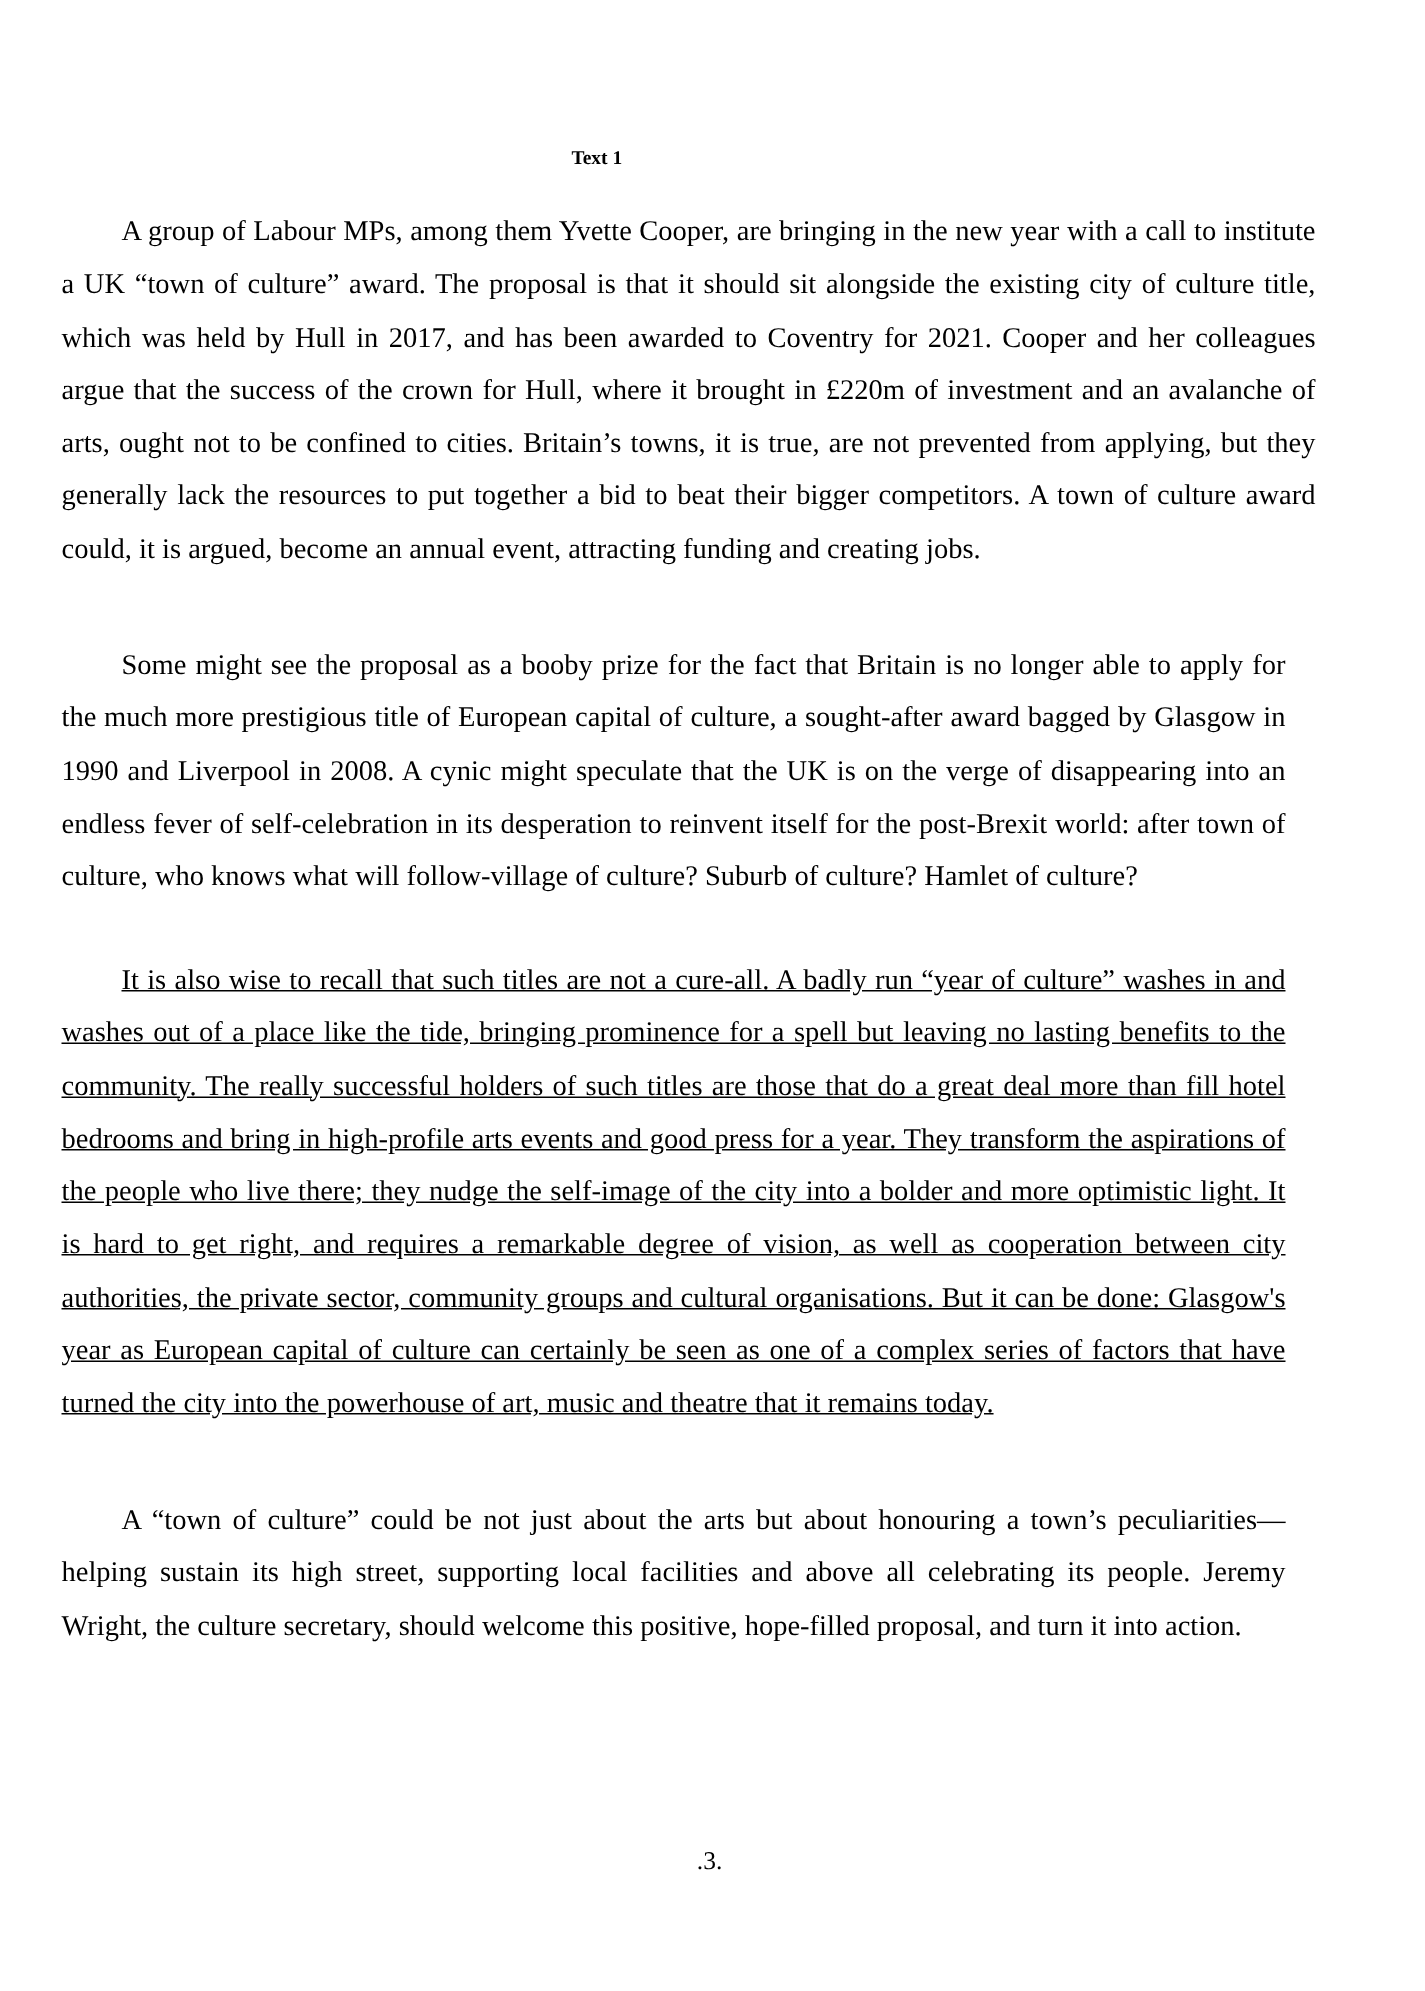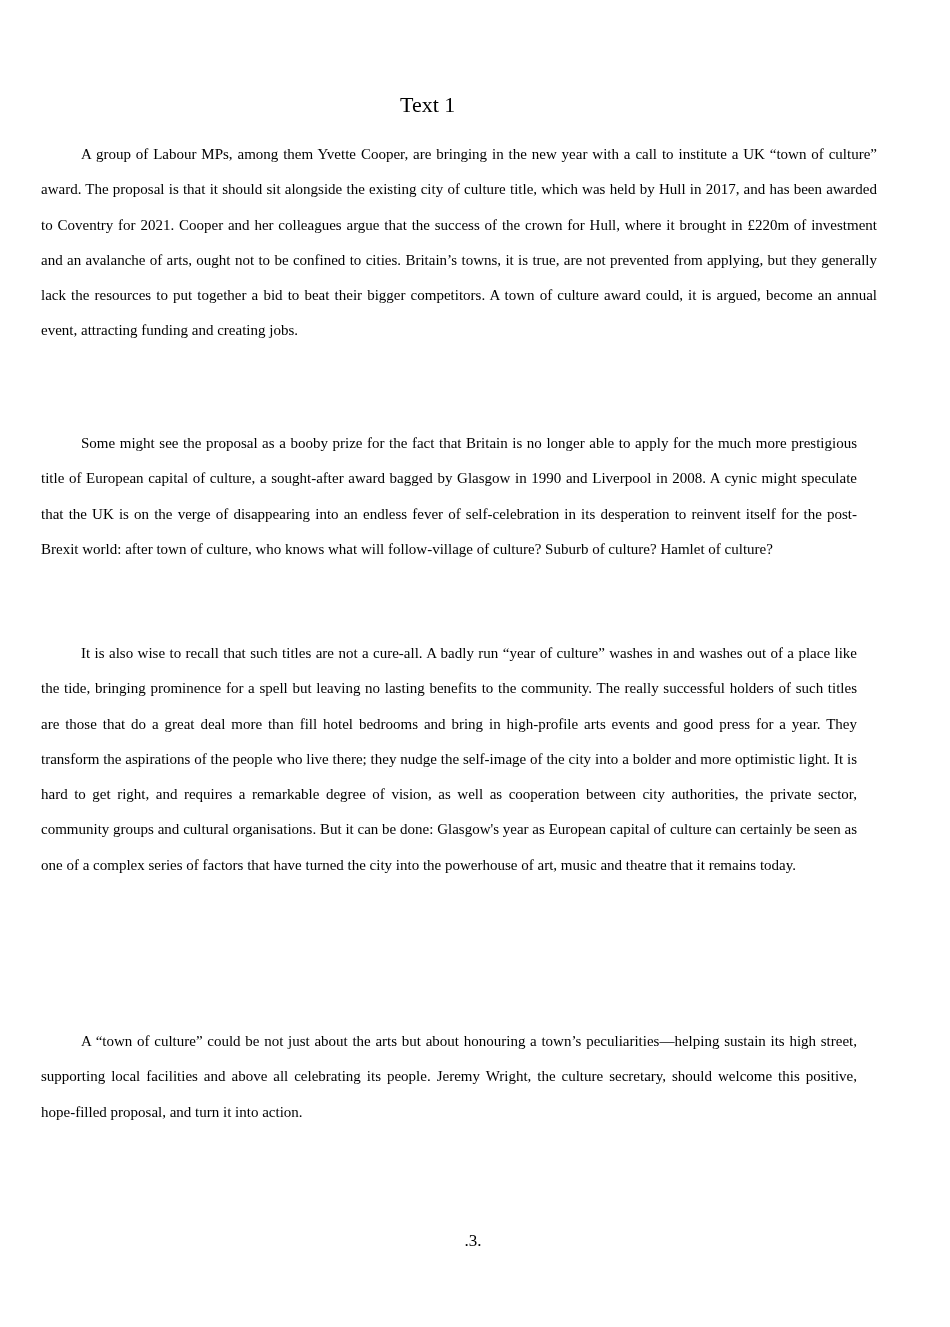--- a/index.html
+++ b/index.html
@@ -17,40 +17,40 @@
     }
     .page {
       position: absolute;
       left: 0; top: 0;
       width: 950px;
       height: 1327px;
     }
     .title {
       position: absolute;
       top: 93px;
-      left: 400px;
-      font-size: 22px;
-      font-weight: normal;
+      left: 381px;
+      font-size: 13px;
+      font-weight: bold;
       line-height: 24px;
       white-space: nowrap;
     }
     .para {
       position: absolute;
       left: 41px;
       margin: 0;
-      font-size: 15px;
+      font-size: 19px;
       line-height: 35.3px;
       text-align: justify;
       text-indent: 40px;
       word-spacing: 0px;
     }
     .p1 { top: 137px; width: 836px; }
     .p2 { top: 426px; width: 816px; }
-    .p3 { top: 636px; width: 816px; }
-    .p4 { top: 1024px; width: 816px; }
+    .p3 { top: 636px; width: 816px; text-decoration: underline; }
+    .p4 { top: 996px; width: 816px; }
     .page-number {
       position: absolute;
       top: 1231px;
       left: 0;
       width: 946px;
       text-align: center;
       font-size: 17px;
       line-height: 20px;
     }
   </style>

